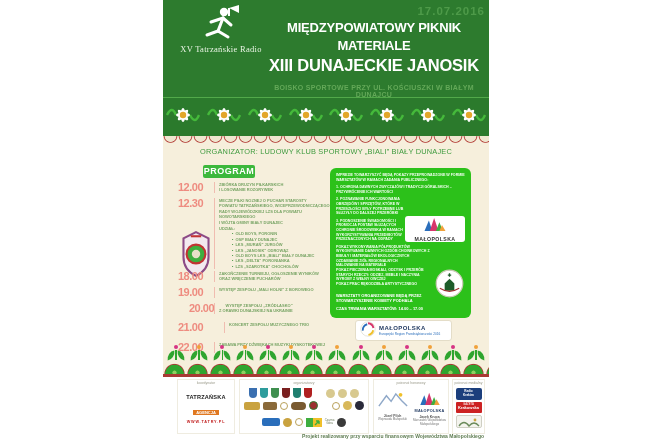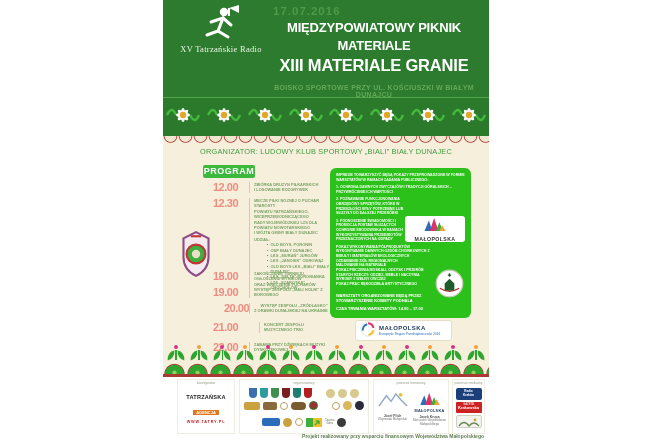--- a/index.html
+++ b/index.html
@@ -6,21 +6,21 @@
   *{box-sizing:border-box;}
   body{font-family:"Liberation Sans", sans-serif;}
   .canvas{position:relative;width:665px;height:443px;background:#ffffff;overflow:hidden;}
   .poster{position:absolute;left:163px;top:0;width:326px;height:443px;background:#f6efdc;}
 
   
   .header{position:absolute;left:0;top:0;right:0;height:97px;background:#2d7b2e;}
   .logo{position:absolute;left:8px;top:4px;width:100px;text-align:center;color:#fff;}
   .logo svg{display:block;margin:0 auto;}
   .logo-caption{font-family:"Liberation Serif", serif;font-size:8.5px;color:#e9f4e4;margin-top:2px;letter-spacing:.3px;}
-  .date{position:absolute;top:5px;left:110px;right:4px;text-align:left;color:#4e9a49;
+  .date{position:absolute;top:5px;left:110px;right:4px;text-align:right;color:#4e9a49;
         font-size:11.5px;font-weight:bold;letter-spacing:1px;}
   .titles{position:absolute;top:19px;left:98px;right:2px;text-align:center;color:#fff;font-weight:bold;}
   .t1,.t2{font-size:13px;line-height:1.37;letter-spacing:-.2px;}
   .t3{font-size:16.5px;line-height:1.25;letter-spacing:-.2px;}
   .subtitle{position:absolute;top:84px;left:98px;right:2px;text-align:center;color:#63a858;
             font-size:7px;font-weight:bold;letter-spacing:.3px;}
 
   
   .band{position:absolute;left:0;top:97px;right:0;height:39px;background:#2b7a2c;
         display:flex;justify-content:space-around;align-items:center;overflow:hidden;
@@ -30,21 +30,21 @@
         background-size:15px 11px;background-repeat:repeat-x;}
 
   
   .organizer{position:absolute;left:0;top:147px;right:0;text-align:center;color:#3f9b3f;
              font-weight:normal;font-size:7.4px;letter-spacing:.2px;}
 
   
   .program-btn{position:absolute;left:40px;top:165px;width:52px;height:13px;background:#3cb83c;
                border-radius:2px;color:#fff;font-weight:bold;font-size:9px;text-align:center;line-height:13px;letter-spacing:.5px;}
   .p-item{position:absolute;left:15px;width:152px;display:flex;}
-  .p-time{flex:0 0 36px;color:#ee8c80;font-size:11px;font-weight:bold;letter-spacing:-.5px;line-height:1;margin-left:35px;}
+  .p-time{flex:0 0 36px;color:#ee8c80;font-size:11px;font-weight:bold;letter-spacing:-.5px;line-height:1;}
   .p-text{border-left:1px solid #f0bcb0;padding-left:4px;color:#79a566;font-size:4px;line-height:1.35;font-weight:bold;min-height:10px;}
   .p-sub{margin-top:1px;}
   .team{display:flex;margin-left:13px;}
   .team .bullet{color:#4e9a49;font-size:4px;margin-right:2px;line-height:1.35;}
   .crest{position:absolute;left:14px;top:230px;}
 
   
   .info{position:absolute;left:167px;top:168px;width:141px;height:150px;background:#2cc11a;
         border-radius:6px;padding:5px 6px;color:#f2fff0;}
   .info p{margin:0 0 3px 0;font-size:3.6px;line-height:1.28;font-weight:bold;}
@@ -136,21 +136,21 @@
             <polygon points="30,4 40,1 40,9" fill="#ffffff"></polygon>
             <path d="M30 4 L30 12" stroke="#ffffff" stroke-width="2"></path>
           </svg>
         </span>
         <div class="logo-caption">XV Tatrzańskie Radio</div>
       </div>
       <div class="date">17.07.2016</div>
       <div class="titles">
         <div class="t1">MIĘDZYPOWIATOWY PIKNIK</div>
         <div class="t2">MATERIALE</div>
-        <div class="t3">XIII MATERIALE GRANIE</div>
+        <div class="t3">XIII DUNAJECKIE JANOSIK</div>
       </div>
       <div class="subtitle">BOISKO SPORTOWE PRZY UL. KOŚCIUSZKI W BIAŁYM DUNAJCU</div>
     </div>
 
     <div class="band">
 
       <span><svg width="34" height="30" viewBox="0 0 34 30">
             <path d="M1 15 q5 -10 9 0" stroke="#45b93b" stroke-width="2.4" fill="none"></path>
             <path d="M24 15 q5 10 9 0" stroke="#45b93b" stroke-width="2.4" fill="none"></path>
             <g fill="#ffffff">

